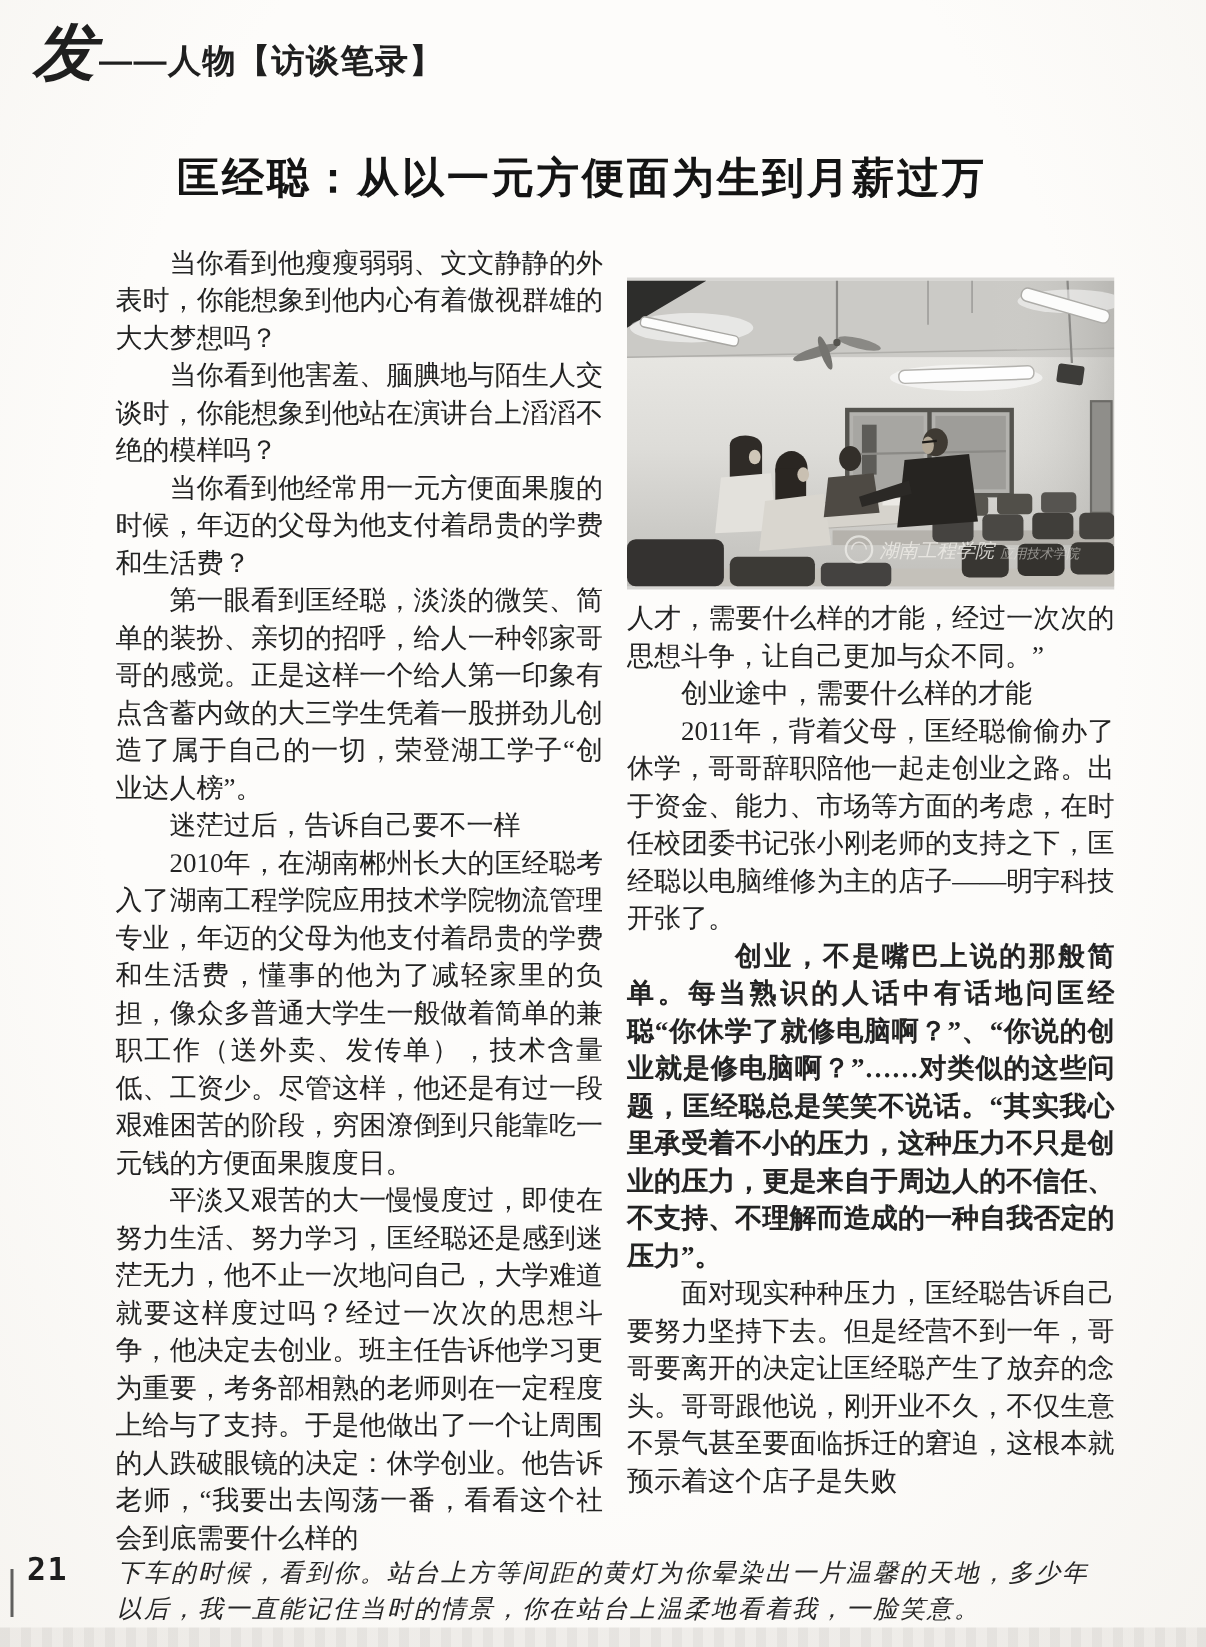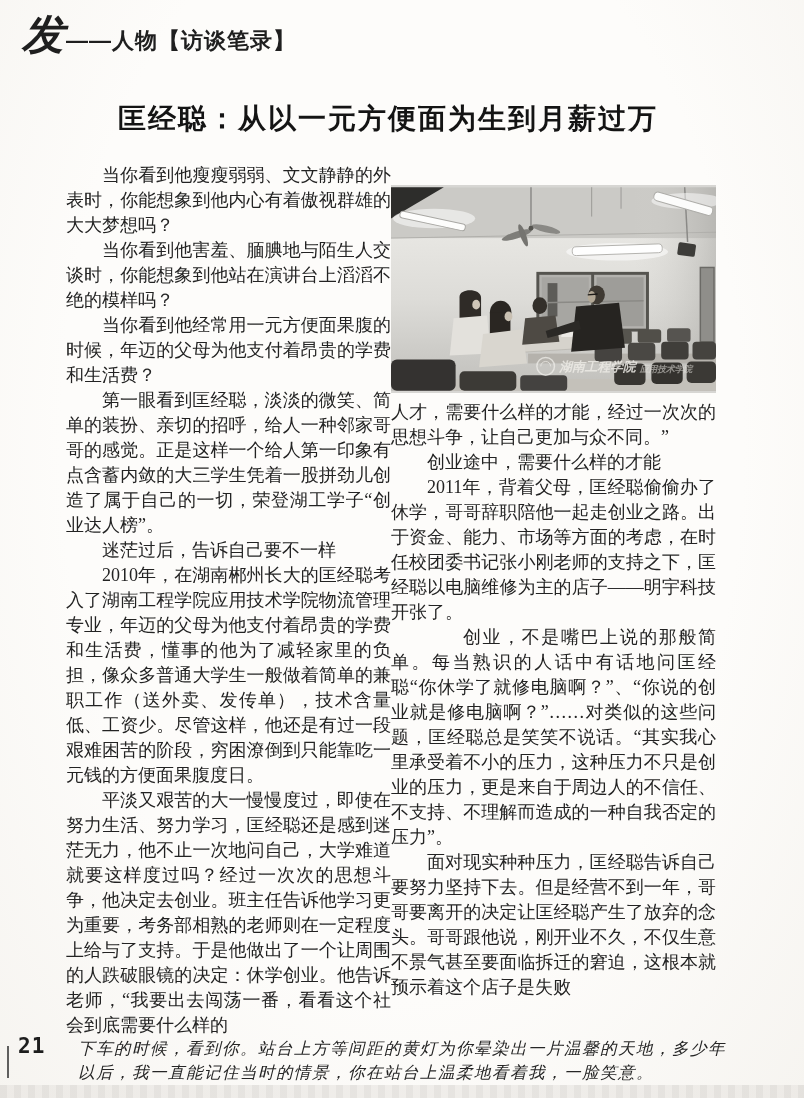--- a/index.html
+++ b/index.html
@@ -32,27 +32,27 @@
   
   .title{
     position:absolute;top:100px;left:0;width:100%;
     margin:0;text-align:center;transform:translateX(-14px);
     font-family:"Liberation Sans","DejaVu Sans",sans-serif;
     font-size:28px;font-weight:800;letter-spacing:2px;
     color:#141414;
   }
   
   .columns{
-    position:absolute;top:163px;left:66px;width:666px;height:878px;
-    display:flex;overflow:hidden;
+    position:absolute;top:163px;left:77px;width:666px;height:878px;
+    display:flex;gap:16px;overflow:hidden;
   }
   .col{width:325px;font-size:18px;line-height:25px;text-align:justify;color:#232323;}
   .para{margin:0;text-indent:2em;}
   .para.no-indent{text-indent:0;}
-  .para.deep-indent{text-indent:4em;}
+  .para.deep-indent{text-indent:4em;font-weight:bold;}
   
   .photo{
     margin:22px 0 7px 0;width:325px;height:208px;
     background:#d7d6d3;overflow:hidden;
   }
   .photo svg{display:block;}
   
   .pagenum{
     position:absolute;left:18px;top:1034px;
     font-family:"DejaVu Sans Mono","Liberation Mono",monospace;
@@ -93,21 +93,21 @@
       <p class="para">当你看到他害羞、腼腆地与陌生人交谈时，你能想象到他站在演讲台上滔滔不绝的模样吗？</p>
       <p class="para">当你看到他经常用一元方便面果腹的时候，年迈的父母为他支付着昂贵的学费和生活费？</p>
       <p class="para">第一眼看到匡经聪，淡淡的微笑、简单的装扮、亲切的招呼，给人一种邻家哥哥的感觉。正是这样一个给人第一印象有点含蓄内敛的大三学生凭着一股拼劲儿创造了属于自己的一切，荣登湖工学子“创业达人榜”。</p>
       <p class="para">迷茫过后，告诉自己要不一样</p>
       <p class="para">2010年，在湖南郴州长大的匡经聪考入了湖南工程学院应用技术学院物流管理专业，年迈的父母为他支付着昂贵的学费和生活费，懂事的他为了减轻家里的负担，像众多普通大学生一般做着简单的兼职工作（送外卖、发传单），技术含量低、工资少。尽管这样，他还是有过一段艰难困苦的阶段，穷困潦倒到只能靠吃一元钱的方便面果腹度日。</p>
       <p class="para">平淡又艰苦的大一慢慢度过，即使在努力生活、努力学习，匡经聪还是感到迷茫无力，他不止一次地问自己，大学难道就要这样度过吗？经过一次次的思想斗争，他决定去创业。班主任告诉他学习更为重要，考务部相熟的老师则在一定程度上给与了支持。于是他做出了一个让周围的人跌破眼镜的决定：休学创业。他告诉老师，“我要出去闯荡一番，看看这个社会到底需要什么样的</p>
     </div>
 
     <div class="col">
 
-      <figure class="photo" style="margin-left:0;margin-right:0;font-weight:bold;">
+      <figure class="photo" style="margin-left:0;margin-right:0;">
         <svg width="325" height="208" viewBox="0 0 332 208" xmlns="http://www.w3.org/2000/svg">
           <defs>
             <linearGradient id="wall" x1="0" y1="0" x2="0" y2="1">
               <stop offset="0" stop-color="#efeeea"></stop>
               <stop offset="0.55" stop-color="#dddcd8"></stop>
               <stop offset="1" stop-color="#c0bfbb"></stop>
             </linearGradient>
             <linearGradient id="rwall" x1="0" y1="0" x2="1" y2="0">
               <stop offset="0" stop-color="#d8d7d3" stop-opacity="0"></stop>
               <stop offset="1" stop-color="#a9a8a4"></stop>

